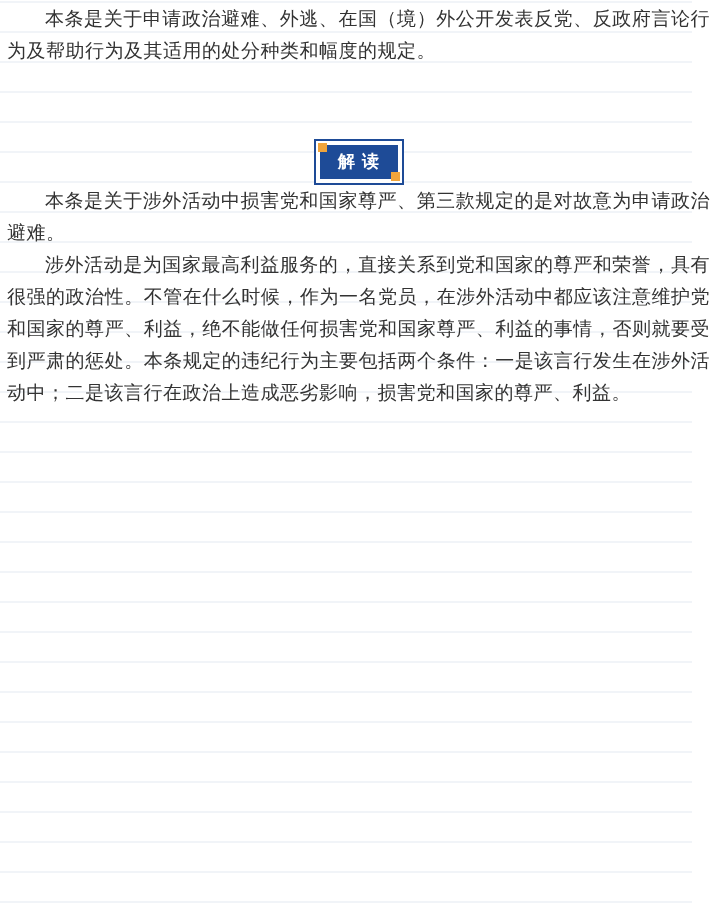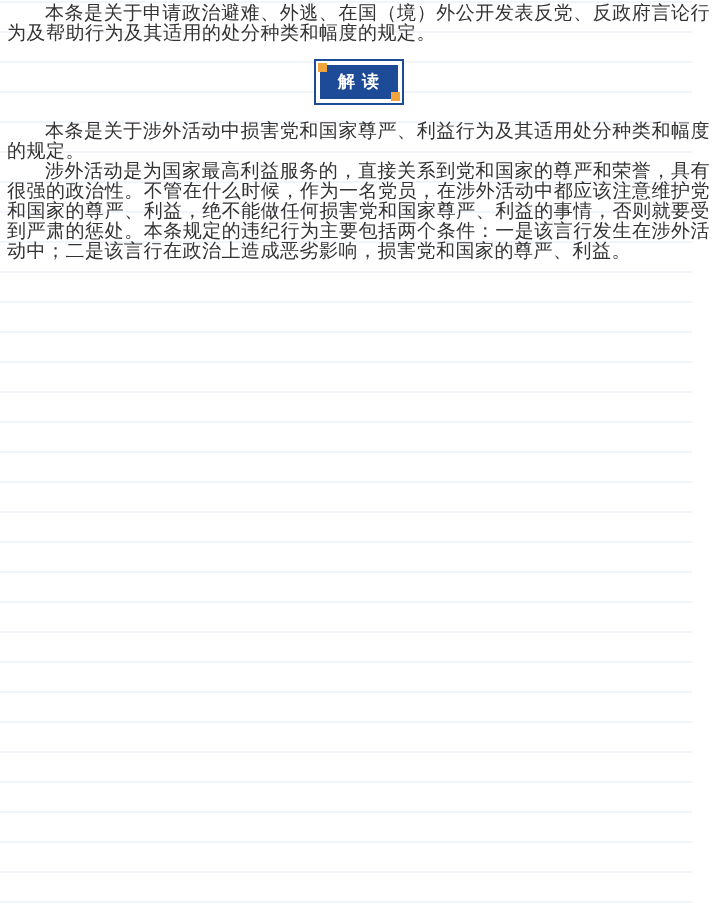--- a/index.html
+++ b/index.html
@@ -16,38 +16,39 @@
     
     background-image: linear-gradient(to bottom, transparent 0px, transparent 28px, #f1f4f8 28px, #f1f4f8 30px);
     background-size: 692px 30px;
     background-repeat: repeat-y;
     background-position: 0 3px;
     font-family: "Liberation Sans", "DejaVu Sans", sans-serif;
   }
   .content {
     padding: 3px 7px 8px 7px;
     font-size: 19px;
-    line-height: 20px;
+    line-height: 32px;
     color: #333333;
     text-align: justify;
     letter-spacing: 0.5px;
   }
   .content p {
     margin: 0;
     text-indent: 2em;
   }
   p.article-blue {
     color: #415d9b;
   }
   .jiedu-row {
     height: 78px;
     display: flex;
-    align-items: center;
+    align-items: flex-end;
     justify-content: center;
     text-indent: 0;
+    margin-top: 40px;
   }
   .jiedu-outer {
     position: relative;
     width: 90px;
     height: 46px;
     box-sizing: border-box;
     background: #ffffff;
     border: 2px solid #1e4b97;
   }
   .jiedu-inner {
@@ -88,17 +89,17 @@
     <div class="jiedu-row">
       <div class="jiedu-outer">
         <span class="corner tl"></span>
         <span class="corner br"></span>
         <div class="jiedu-inner">
           <span>解读</span>
         </div>
       </div>
     </div>
 
-    <p>本条是关于涉外活动中损害党和国家尊严、利益行为及其适用处分种类和幅度的规定。</p>
+    <p>本条是关于涉外活动中损害党和国家尊严、第三款规定的是对故意为申请政治避难。</p>
     <p>涉外活动是为国家最高利益服务的，直接关系到党和国家的尊严和荣誉，具有很强的政治性。不管在什么时候，作为一名党员，在涉外活动中都应该注意维护党和国家的尊严、利益，绝不能做任何损害党和国家尊严、利益的事情，否则就要受到严肃的惩处。本条规定的违纪行为主要包括两个条件：一是该言行发生在涉外活动中；二是该言行在政治上造成恶劣影响，损害党和国家的尊严、利益。</p>
 
   </div>
 </div>
 
 </body></html>

